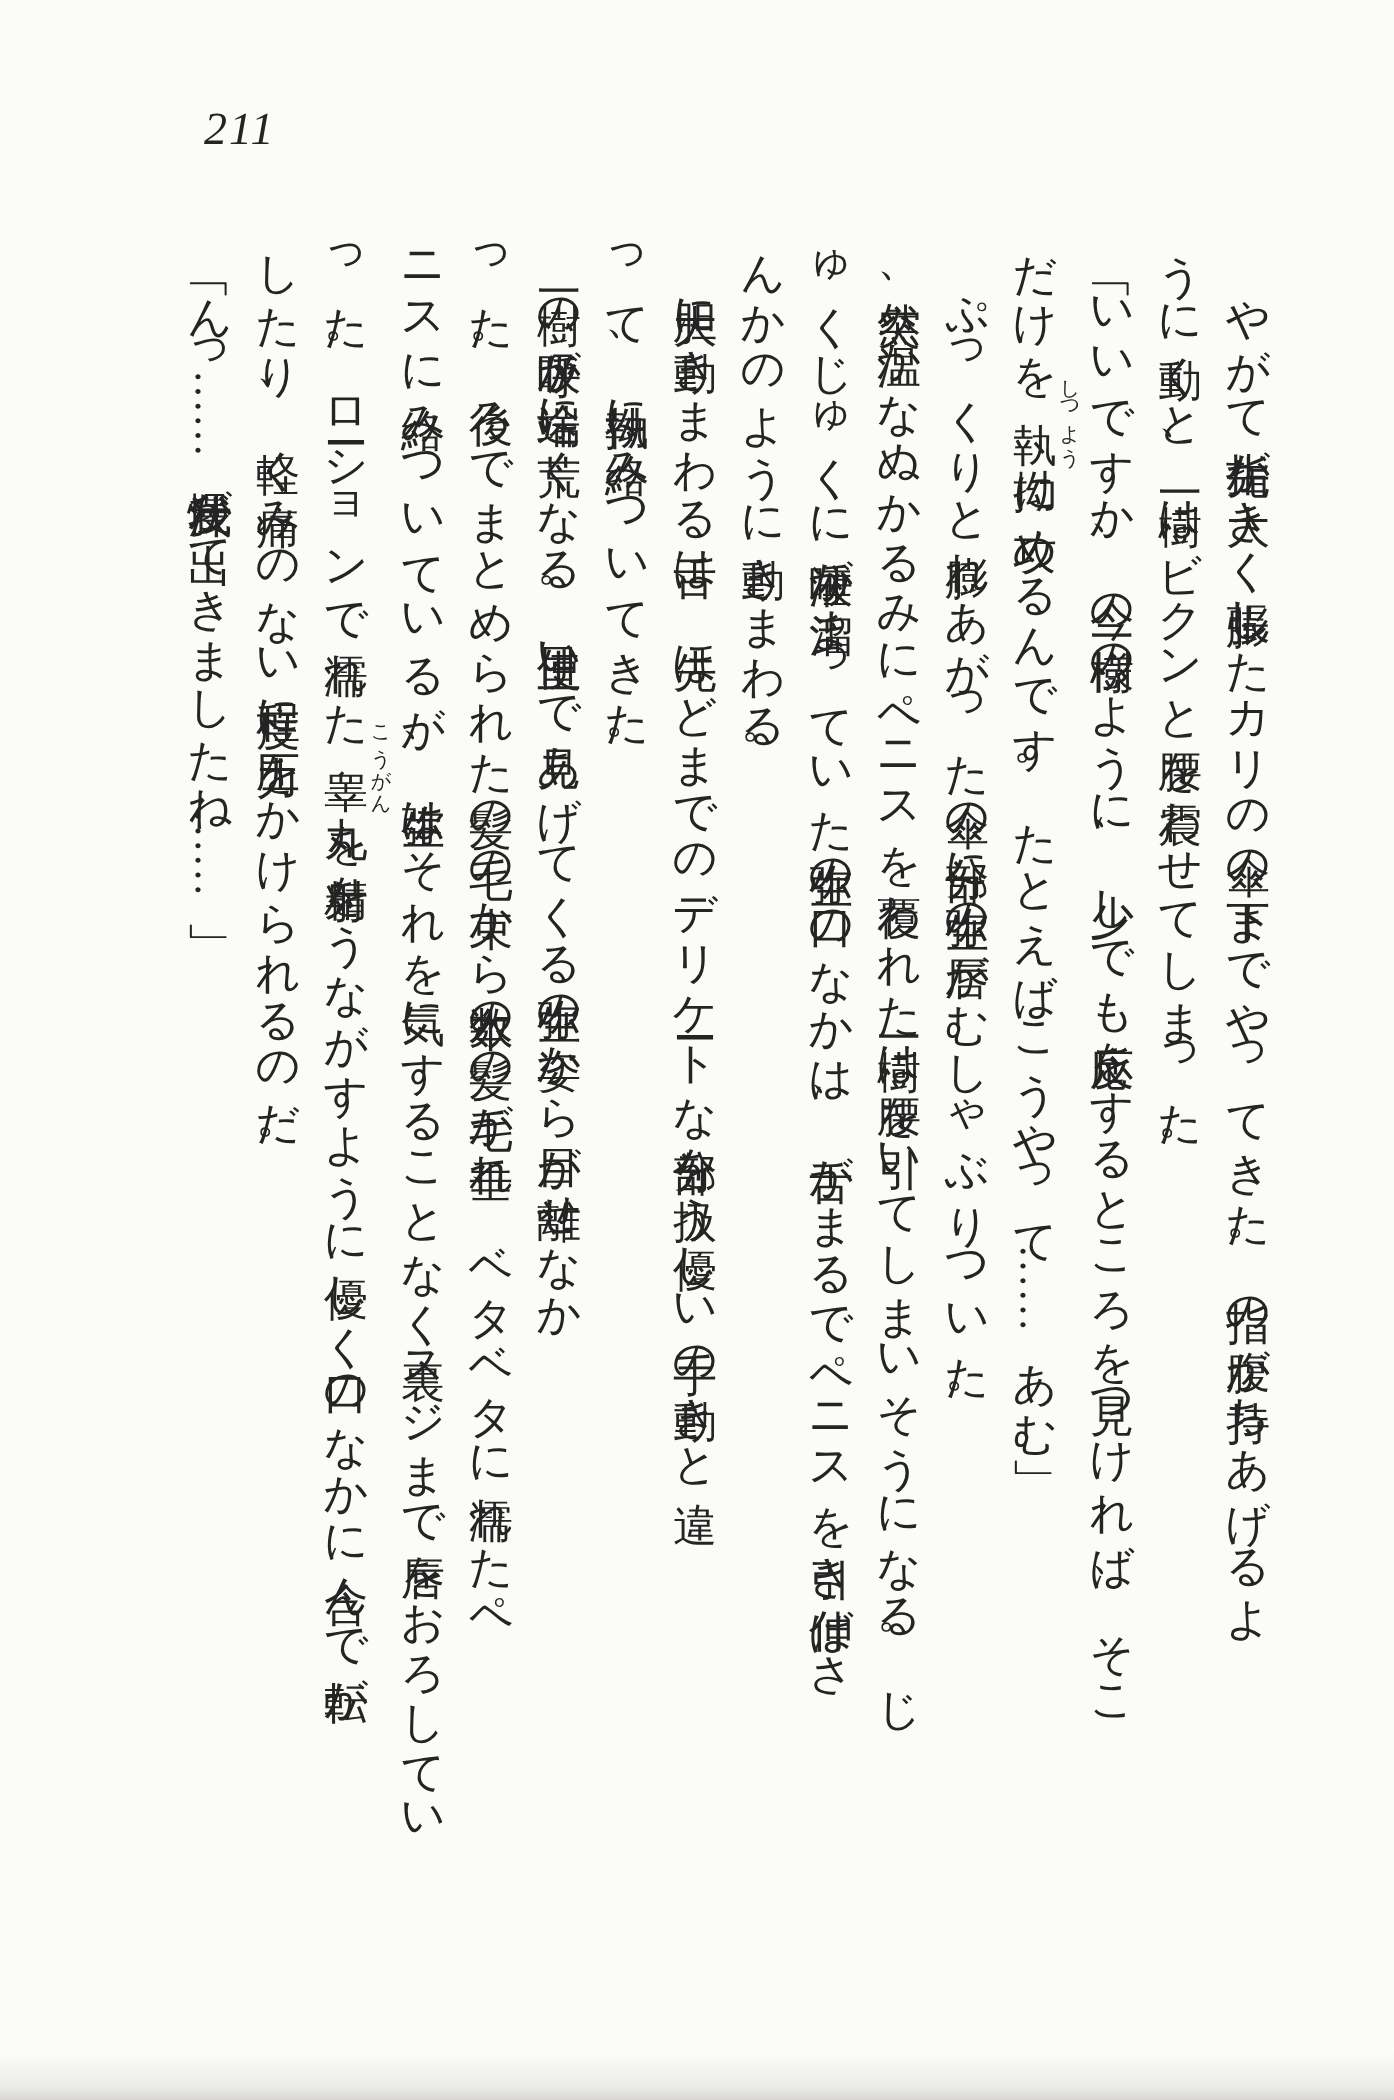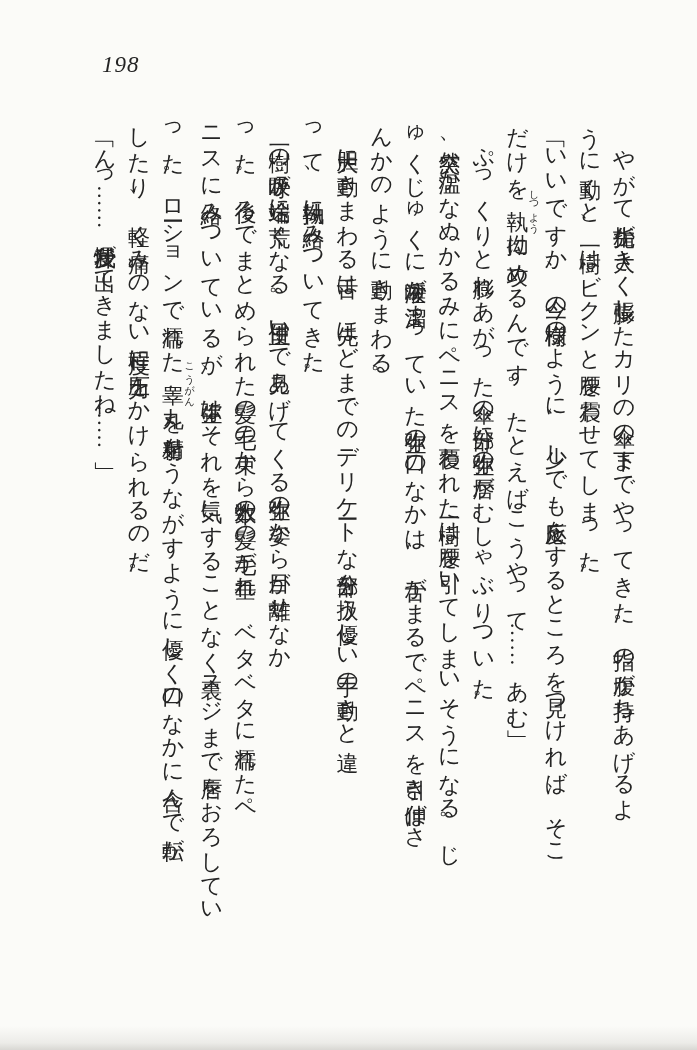--- a/index.html
+++ b/index.html
@@ -46,21 +46,21 @@
     left: 0; right: 0; bottom: 0;
     height: 24px;
     background: linear-gradient(to bottom, rgba(60,55,45,0) 0%, rgba(60,55,45,0.08) 70%, rgba(60,55,45,0.18) 100%);
     pointer-events: none;
   }
 </style>
 </head>
 <body>
 
 <div class="page">
-  <div class="page-number">198</div>
+  <div class="page-number">211</div>
 
   <div class="text-block" id="text-block">
       <div class="line indented"><span>やがて指先が大きく膨張したカリの傘の下までやってきた。指の腹が持ちあげるよ</span></div>
       <div class="line"><span>うに動くと、一樹はビクンと腰を震わせてしまった。</span></div>
       <div class="line indented"><span>「いいですか、今の一樹様のように、少しでも反応をするところを見つければ、そこ</span></div>
       <div class="line"><span>だけを</span><ruby>執拗<rt>しつよう</rt></ruby><span>に攻めるんです。たとえばこうやって……あむ」</span></div>
       <div class="line indented"><span>ぷっくりと膨れあがった傘の部分に弥生の唇がむしゃぶりついた。</span></div>
       <div class="line indented"><span>突然、温かなぬかるみにペニスを覆われた一樹は腰を引いてしまいそうになる。じ</span></div>
       <div class="line"><span>ゅくじゅくに唾液が溜まっていた弥生の口のなかは、舌がまるでペニスを引き伸ばさ</span></div>
       <div class="line"><span>んかのように動きまわる。</span></div>

